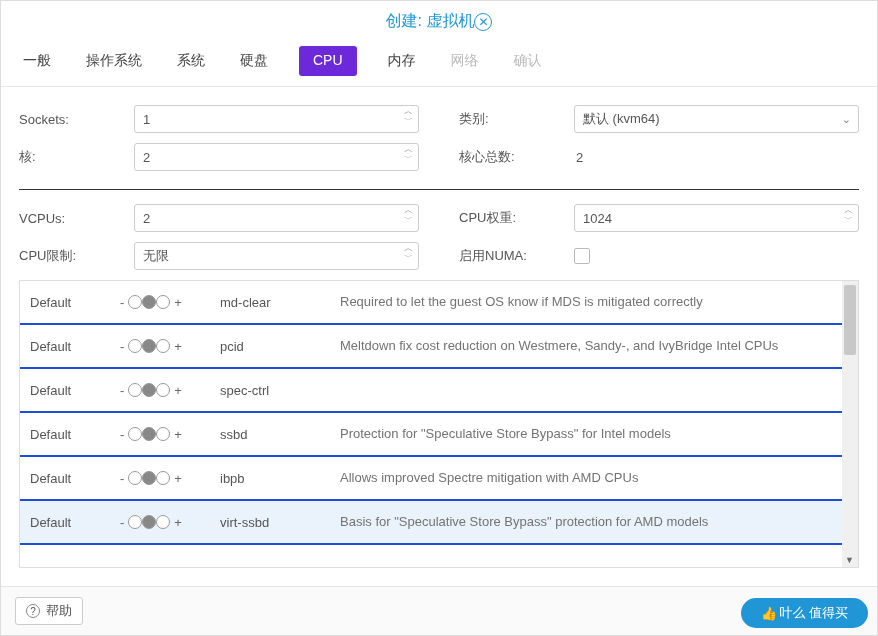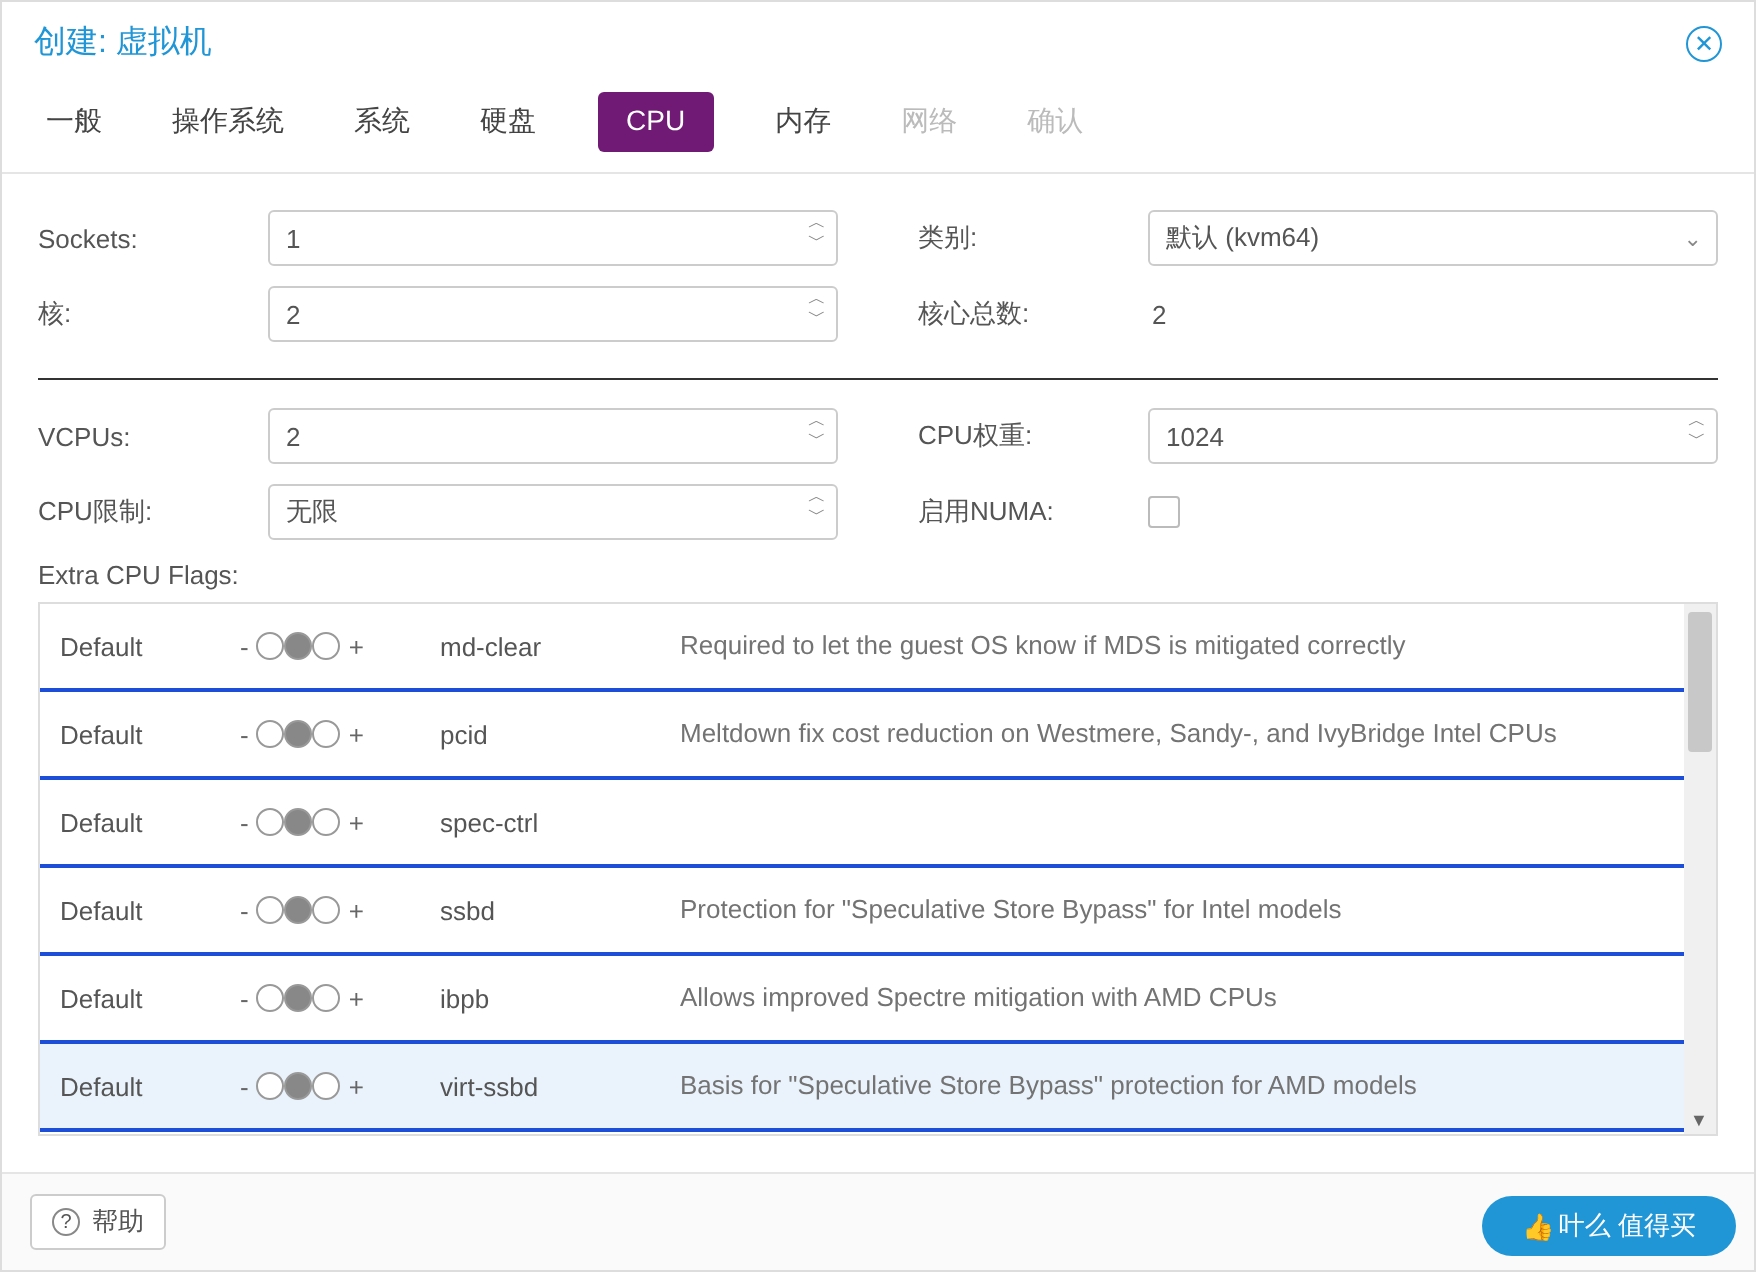--- a/index.html
+++ b/index.html
@@ -1,23 +1,23 @@
 <!DOCTYPE html>
 <html><head>
 <meta charset="utf-8">
 <style>
   * { box-sizing: border-box; margin: 0; padding: 0; }
   body { font-family: "Helvetica Neue", Arial, sans-serif; font-size: 13px; color: #555; background: #fff; width: 878px; height: 636px; overflow: hidden; position: relative; }
   .dialog { display: flex; flex-direction: column; height: 100%; border: 1px solid #ddd; }
-  .header { display: flex; align-items: center; justify-content: space-between; padding: 10px 16px 6px 16px; }
+  .header { display: flex; align-items: center; justify-content: center; padding: 10px 16px 6px 16px; }
   .header-title { color: #2196d6; font-size: 16px; }
   .close-btn { width: 18px; height: 18px; border: 1.5px solid #2196d6; border-radius: 50%; display: flex; align-items: center; justify-content: center; color: #2196d6; font-size: 12px; cursor: pointer; }
   .tabs { display: flex; gap: 27px; padding: 8px 18px 10px 18px; border-bottom: 1px solid #e5e5e5; font-size: 14px; }
   .tab { color: #444; cursor: pointer; padding: 6px 4px; }
-  .tab.active { background: #701a75; color: #fff; border-radius: 3px; padding: 6px 14px; }
+  .tab.active { background: #6d28d9; color: #fff; border-radius: 3px; padding: 6px 14px; }
   .tab.disabled { color: #bbb; cursor: default; }
   .body { padding: 18px; flex: 1; overflow: hidden; display: flex; flex-direction: column; }
   .form-row { display: flex; gap: 40px; margin-bottom: 10px; }
   .form-col { flex: 1; display: flex; align-items: center; }
   .form-label { width: 115px; color: #555; }
   .form-input { flex: 1; position: relative; }
   .input-box { width: 100%; height: 28px; border: 1px solid #ccc; border-radius: 3px; padding: 0 24px 0 8px; font-size: 13px; color: #555; background: #fff; }
   .spinner-arrows { position: absolute; right: 6px; top: 2px; display: flex; flex-direction: column; line-height: 1; color: #888; font-size: 9px; pointer-events: none; }
   .dropdown-arrow { position: absolute; right: 8px; top: 8px; color: #888; font-size: 11px; pointer-events: none; }
   .static-value { padding-left: 2px; color: #555; }
@@ -126,21 +126,20 @@
           <input class="input-box" value="无限" style="">
           <span class="spinner-arrows">︿<br>﹀</span>
         </div>
       </div>
       <div class="form-col">
         <div class="form-label">启用NUMA:</div>
         <div class="checkbox"></div>
       </div>
     </div>
 
-    <div class="flags-label">Extra CPU Flags:</div>
 
     <div class="flags-table-wrap">
       <div class="flags-table" id="flags-container">
           <div class="flag-row">
             <div class="flag-state">Default</div>
             <div class="flag-toggle">
               <span>-</span>
               <span class="tog-circles">
                 <span class="circ"></span>
                 <span class="circ on"></span>

